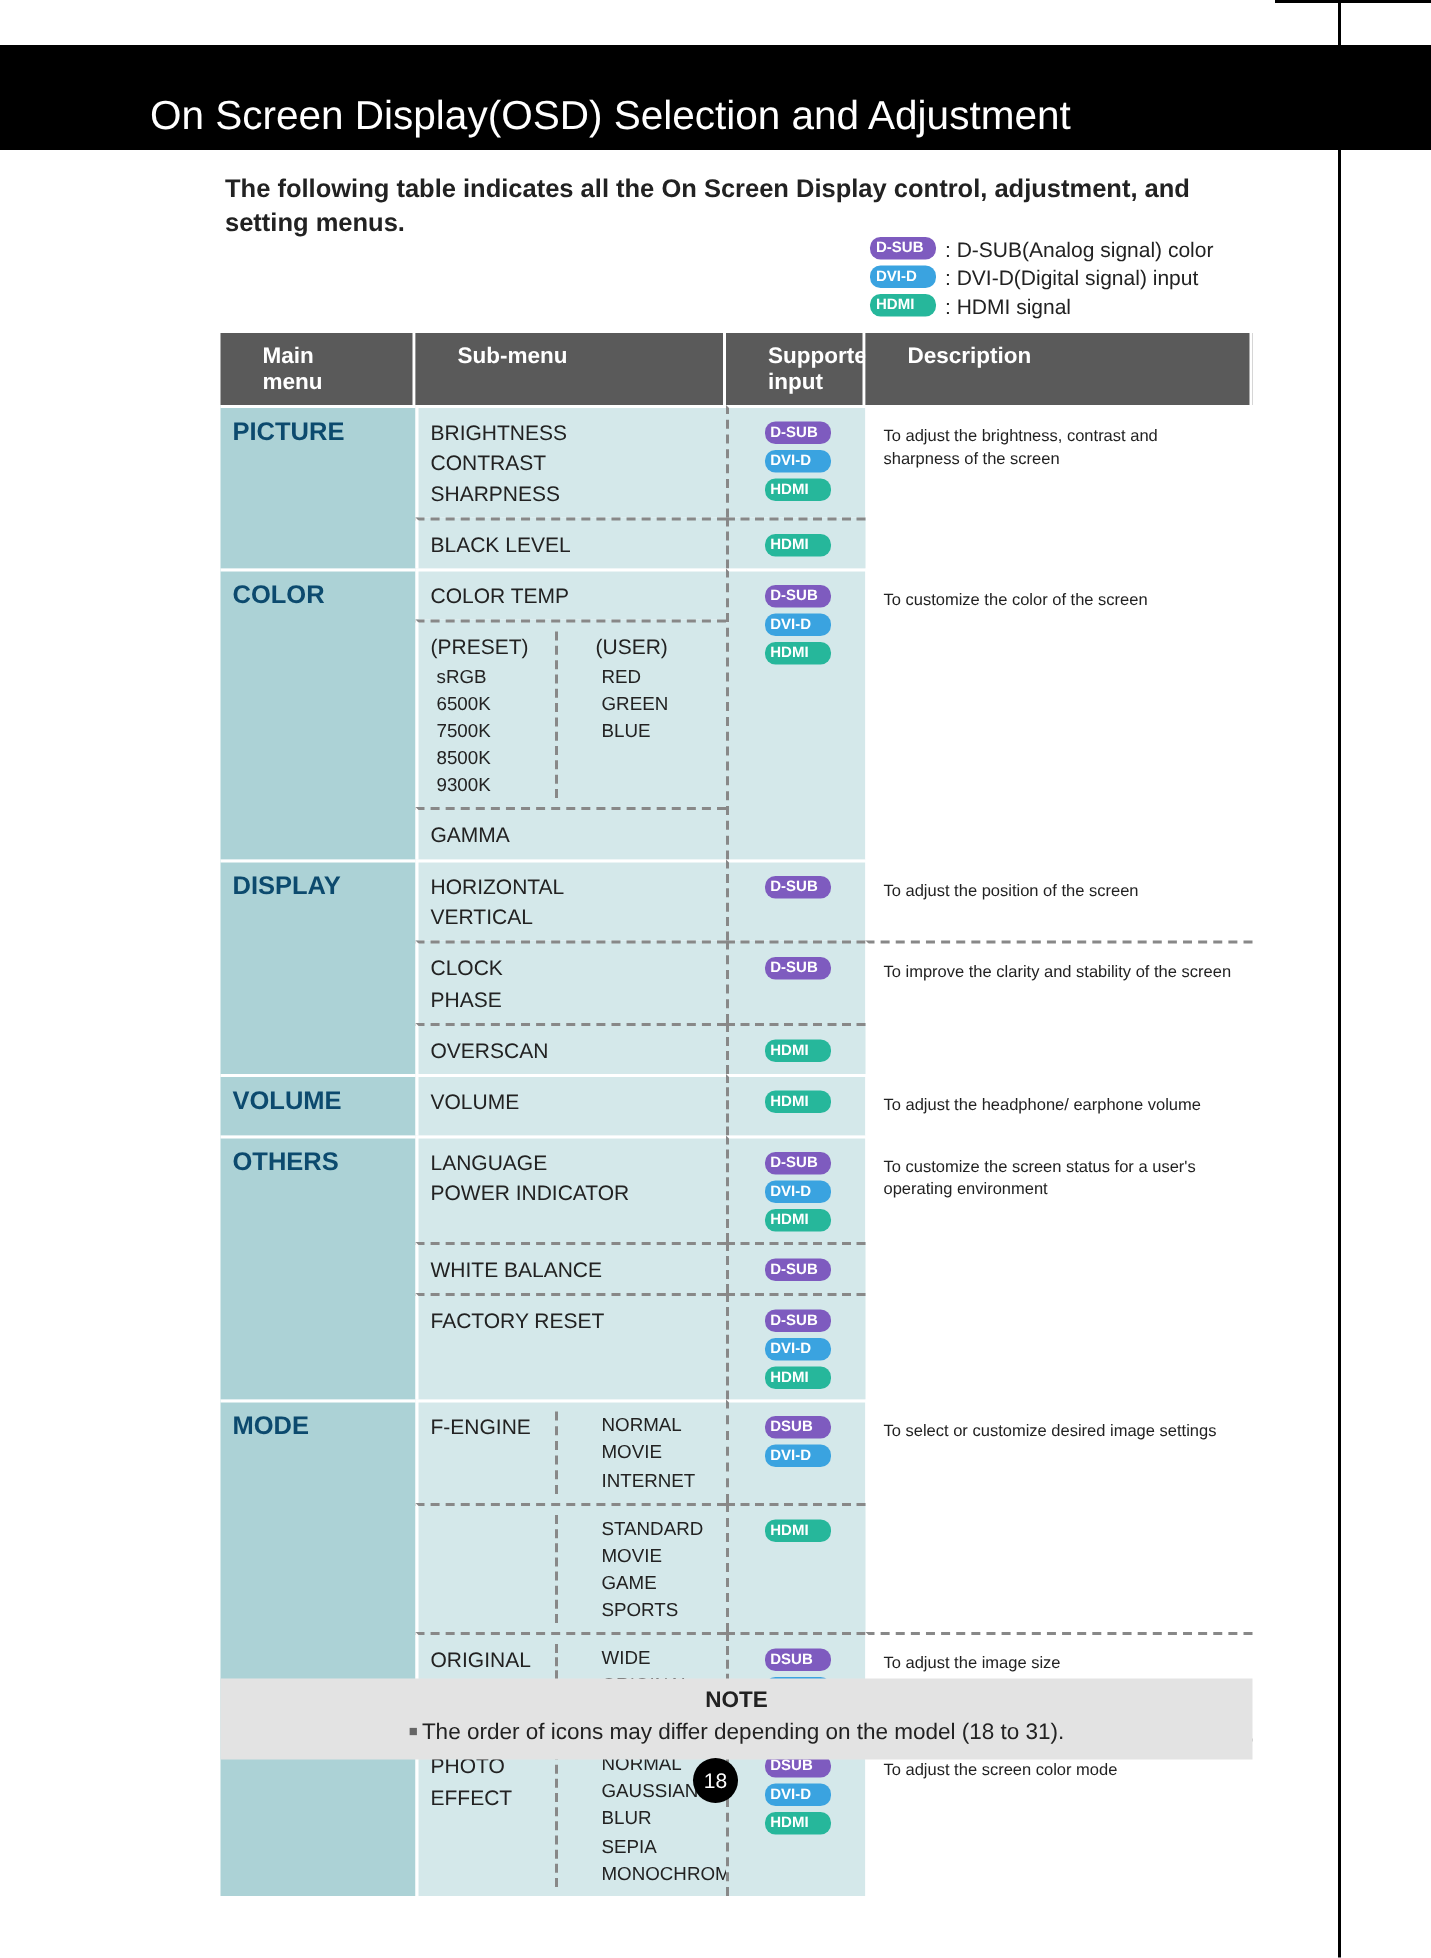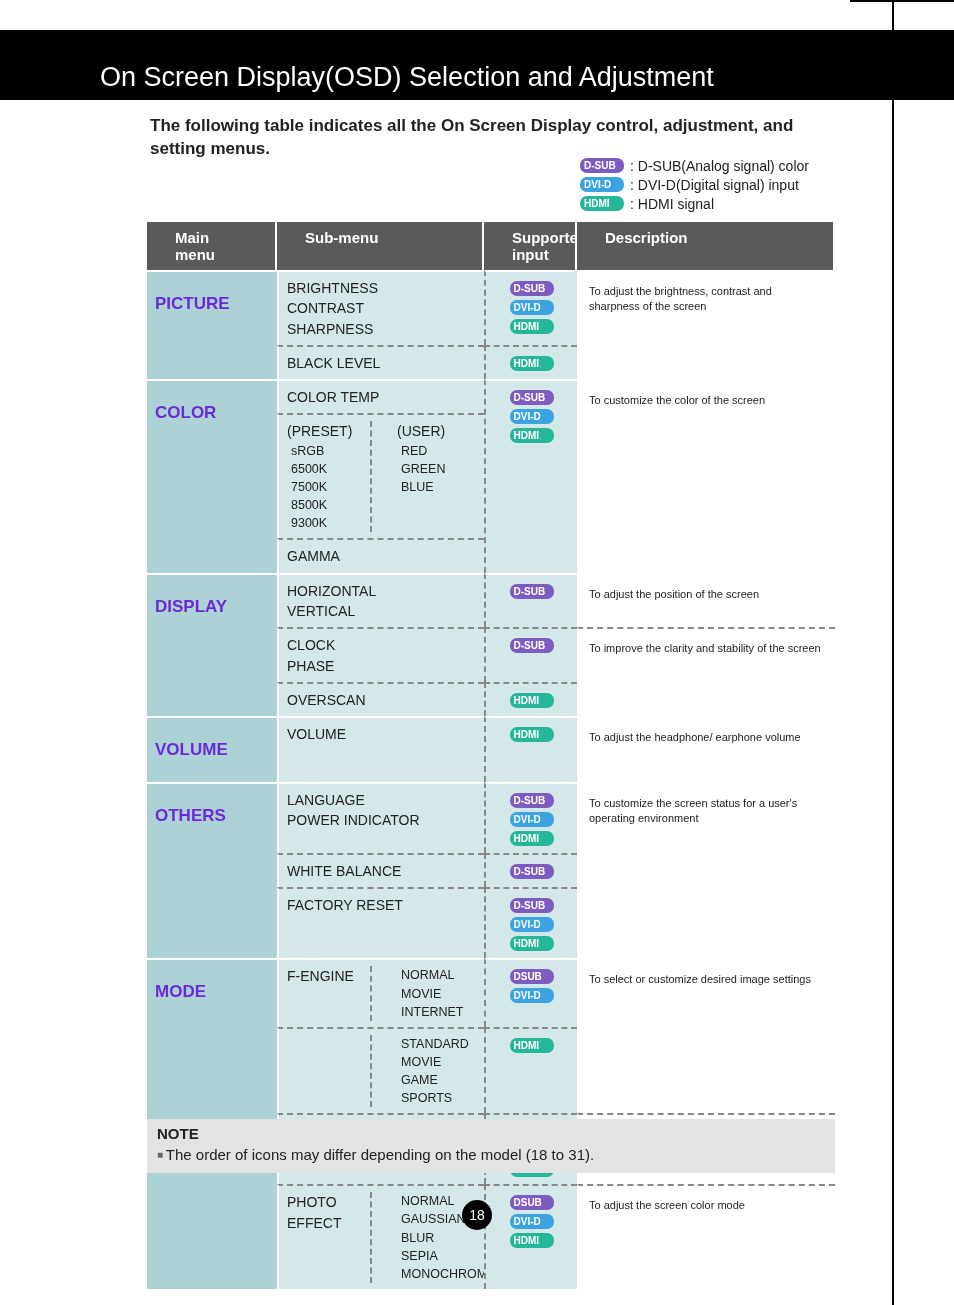--- a/index.html
+++ b/index.html
@@ -75,22 +75,22 @@
     padding: 7px 28px;
     text-align: left;
     border-right: 2px solid #fff;
   }
   .th:last-child { border-right: none; }
 
   .main-cell {
     background: #acd2d6;
     font-weight: bold;
     font-size: 17px;
-    color: #6d28d9;
-    padding: 22px 8px;
+    color: #0c4a6e;
+    padding: 6px 8px;
     border-top: 2px solid #fff;
   }
   .sub-cell {
     background: #d4e8ea;
     font-size: 14px;
     padding: 6px 8px;
     border-left: 2px solid #fff;
     border-top: 2px solid #fff;
     line-height: 1.45;
   }
@@ -120,27 +120,28 @@
   .small { font-size: 12.5px; padding-left: 4px; }
 
   .note-box {
     position: absolute;
     top: 1119px;
     left: 147px;
     width: 688px;
     background: #e3e3e3;
     padding: 6px 10px 10px 10px;
     font-size: 15px;
+    text-align: center;
   }
   .note-title { font-weight: bold; margin-bottom: 4px; }
   .note-item::before { content: "■ "; color: #666; font-size: 10px; vertical-align: 2px; }
 
   .page-num {
     position: absolute;
-    top: 1200px;
+    top: 1172px;
     left: 50%;
     transform: translateX(-50%);
     width: 30px; height: 30px;
     background: #000;
     color: #fff;
     border-radius: 50%;
     text-align: center;
     line-height: 30px;
     font-size: 14px;
   }

